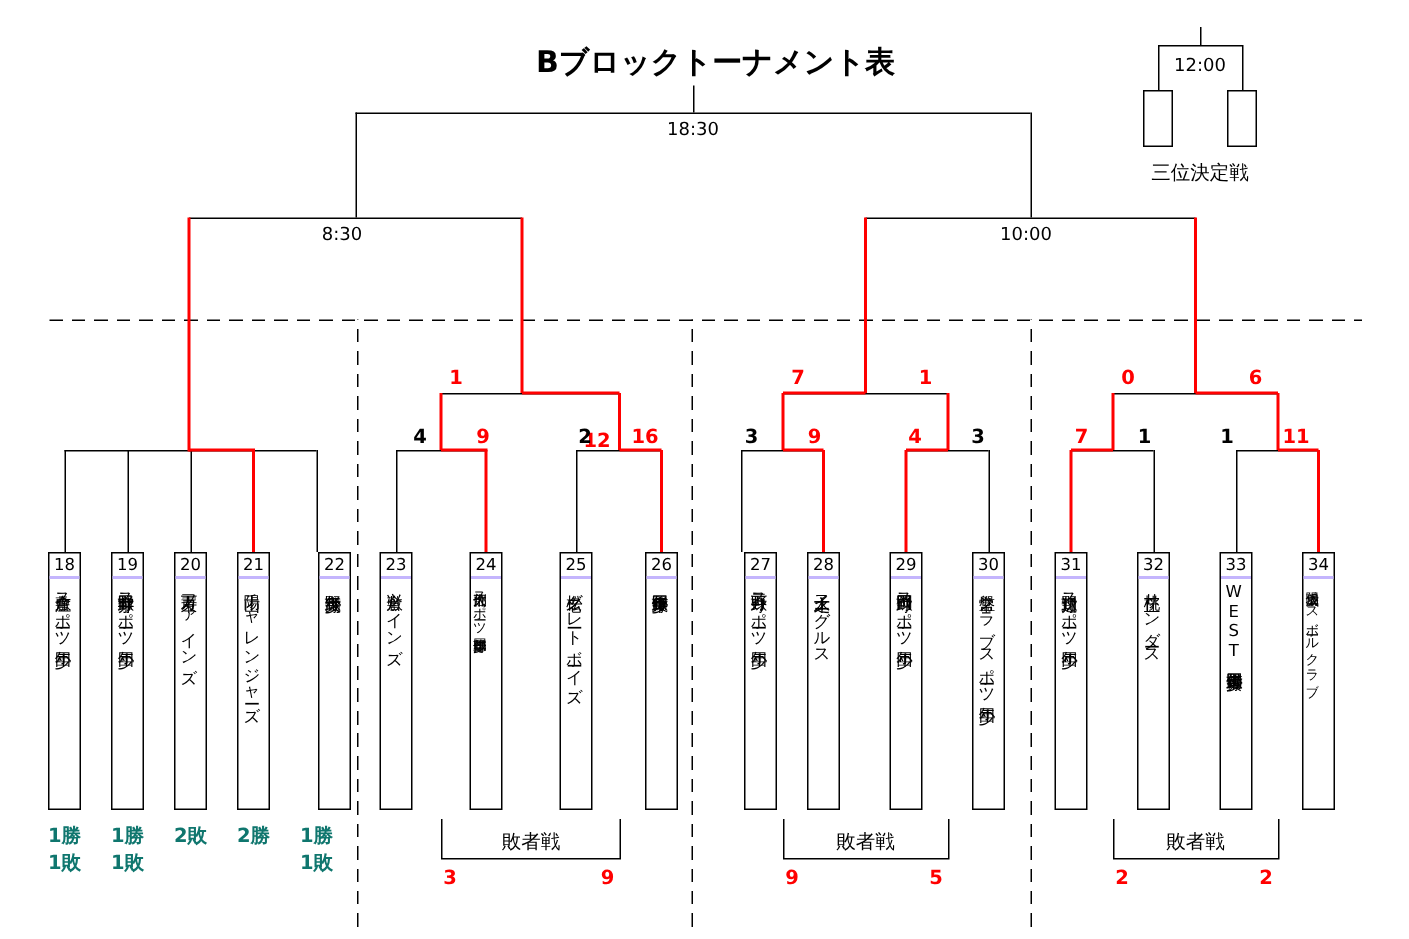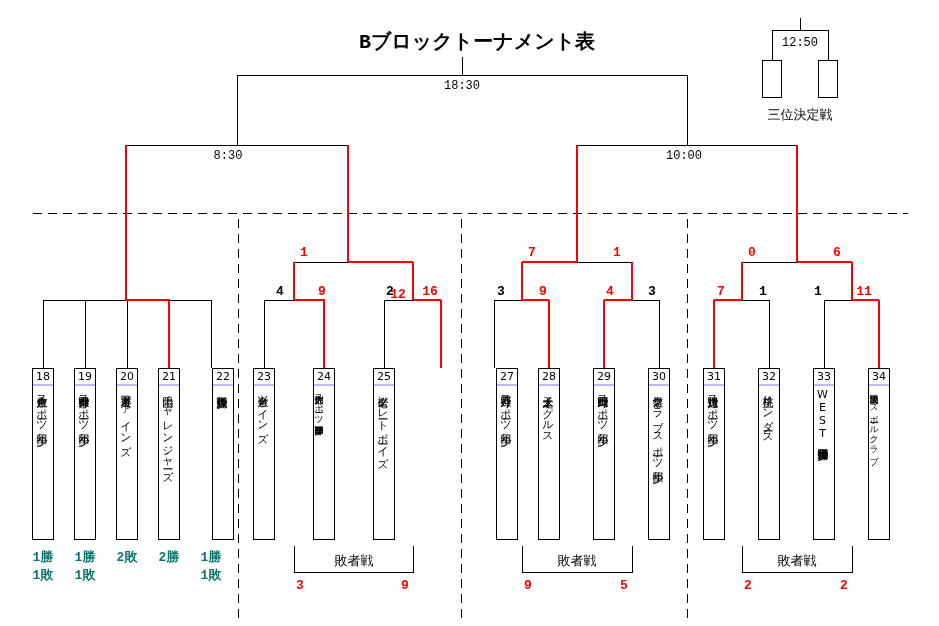--- a/index.html
+++ b/index.html
@@ -6,21 +6,21 @@
   #canvas{position:relative;width:939px;height:626px;background:#fff;overflow:hidden;
           font-family:"DejaVu Sans",sans-serif;color:#000;}
   .hl{position:absolute;height:1px;background:#000;z-index:1;}
   .vl{position:absolute;width:1px;background:#000;z-index:1;}
   .hlr{position:absolute;height:2px;background:#f00;z-index:3;}
   .vlr{position:absolute;width:2px;background:#f00;z-index:3;}
   .dh{position:absolute;height:1px;z-index:0;
       background:repeating-linear-gradient(90deg,#000 0 9px,transparent 9px 15px);}
   .dv{position:absolute;width:1px;z-index:0;
       background:repeating-linear-gradient(0deg,#000 0 9px,transparent 9px 15px);}
-  .txt{position:absolute;transform:translateX(-50%);white-space:nowrap;z-index:4;font-family:Liberation Mono, monospace;}
+  .txt{position:absolute;transform:translateX(-50%);white-space:nowrap;z-index:4;}
   .title{font-size:20px;font-weight:bold;}
   .venue{font-size:14px;transform:none;}
   .time{font-size:12px;}
   .score{font-size:13px;font-weight:bold;}
   .red{color:#f00;}
   .lbl{font-size:13px;}
   .rec{font-size:13px;font-weight:bold;color:#0f766e;}
   .team{position:absolute;top:368px;width:22px;height:172px;border:1px solid #000;
         background:#fff;z-index:2;box-sizing:border-box;}
   .team .num{display:block;height:15px;line-height:15px;text-align:center;font-size:11px;
@@ -35,21 +35,21 @@
 <body>
 
 <div id="canvas">
 
   <div class="txt title" style="left:477px;top:28px;">Bブロックトーナメント表</div>
 
   <div class="vl" style="left:800px;top:18px;height:12px;"></div>
   <div class="hl" style="left:772px;top:30px;width:56px;"></div>
   <div class="vl" style="left:772px;top:30px;height:30px;"></div>
   <div class="vl" style="left:828px;top:30px;height:30px;"></div>
-  <div class="txt time" style="left:800px;top:36px;">12:50</div>
+  <div class="txt time" style="left:800px;top:36px;">12:00</div>
   <div class="tpbox" style="left:762px;top:60px;"></div>
   <div class="tpbox" style="left:818px;top:60px;"></div>
   <div class="txt lbl" style="left:800px;top:106px;">三位決定戦</div>
 
   <div class="dh" style="left:33px;top:213px;width:875px;"></div>
   <div class="dv" style="left:238px;top:213px;height:405px;"></div>
   <div class="dv" style="left:461px;top:213px;height:405px;"></div>
   <div class="dv" style="left:687px;top:213px;height:405px;"></div>
 
   <div class="hl" style="left:237px;top:75px;width:450px;"></div>
@@ -159,20 +159,24 @@
       <span class="nm">倉敷ツインズ</span>
     </div>
   <div class="team" style="left:313px;">
       <span class="num">24</span>
       <span class="nm s9">大佐刑部スポーツ少年団野球部</span>
     </div>
   <div class="team" style="left:373px;">
       <span class="num">25</span>
       <span class="nm">老松グレートボーイズ</span>
     </div>
+  <div class="team" style="left:430px;">
+      <span class="num">26</span>
+      <span class="nm">作東少年野球団</span>
+    </div>
   <div class="team" style="left:483px;margin-left:13px;">
       <span class="num">27</span>
       <span class="nm">二万野球スポーツ少年団</span>
     </div>
   <div class="team" style="left:538px;">
       <span class="num">28</span>
       <span class="nm">木之子イーグルス</span>
     </div>
   <div class="team" style="left:593px;">
       <span class="num">29</span>

